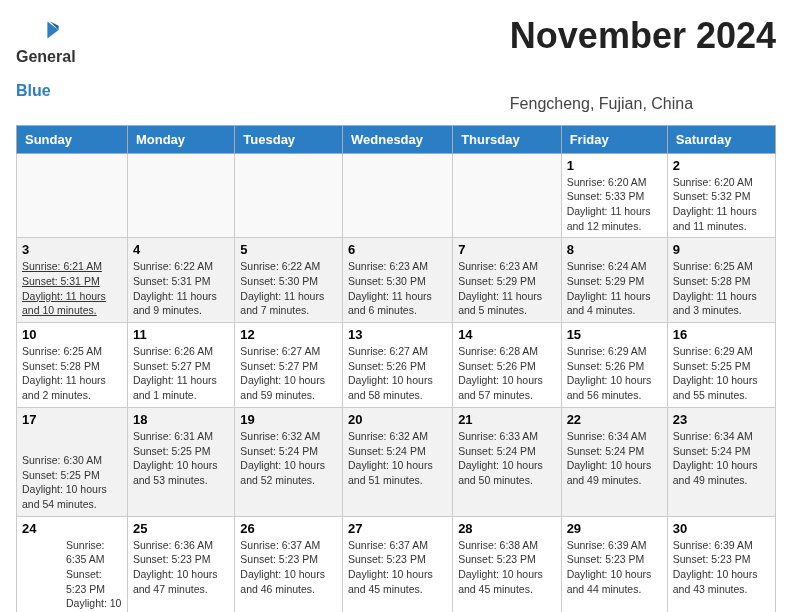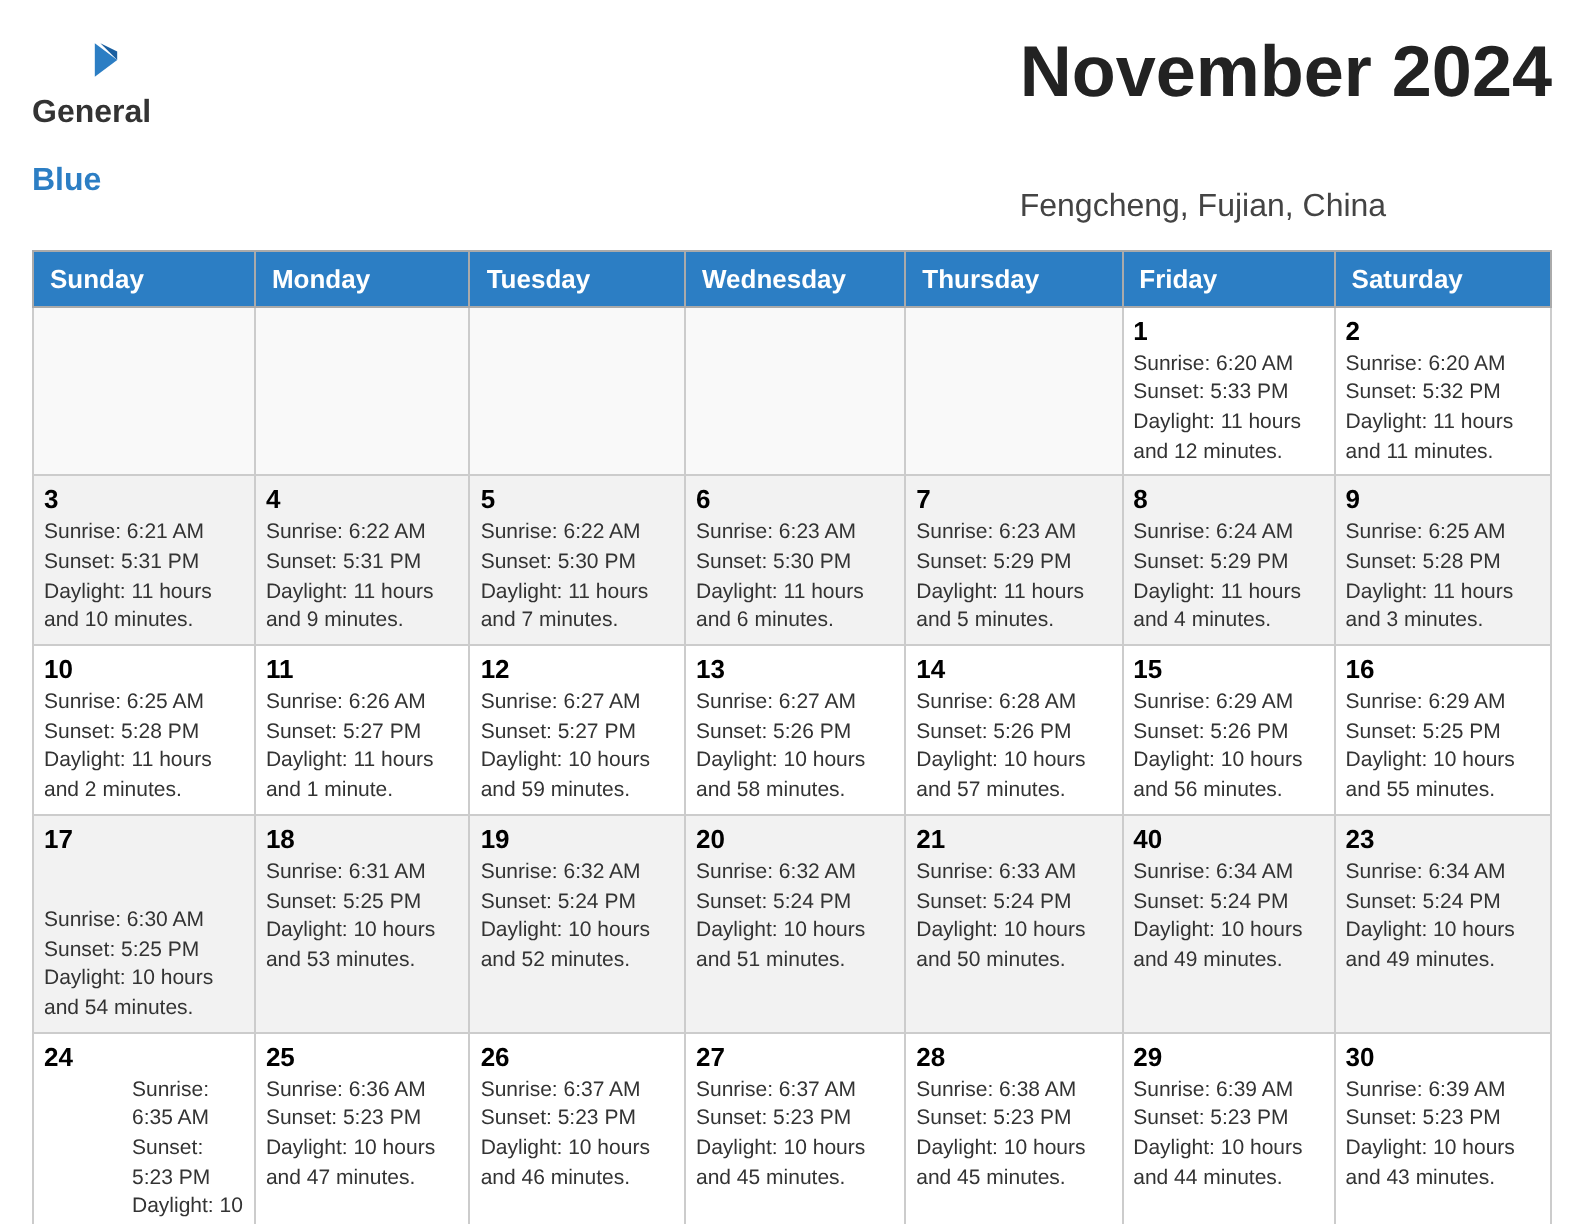--- a/index.html
+++ b/index.html
@@ -142,21 +142,21 @@
         <td>
           <span class="day-number">2</span>
           <div class="day-info" style="white-space: pre-line;">Sunrise: 6:20 AM
 Sunset: 5:32 PM
 Daylight: 11 hours and 11 minutes.</div>
         </td>
       </tr>
       <tr>
         <td>
           <span class="day-number">3</span>
-          <div class="day-info" style="white-space: pre-line;">Sunrise: 6:21 AM
+          <div class="day-info" style="white-space: pre-line; text-decoration: underline;">Sunrise: 6:21 AM
 Sunset: 5:31 PM
 Daylight: 11 hours and 10 minutes.</div>
         </td>
         <td>
           <span class="day-number">4</span>
           <div class="day-info" style="white-space: pre-line;">Sunrise: 6:22 AM
 Sunset: 5:31 PM
 Daylight: 11 hours and 9 minutes.</div>
         </td>
         <td>
@@ -259,21 +259,21 @@
 Sunset: 5:24 PM
 Daylight: 10 hours and 51 minutes.</div>
         </td>
         <td>
           <span class="day-number">21</span>
           <div class="day-info" style="white-space: pre-line;">Sunrise: 6:33 AM
 Sunset: 5:24 PM
 Daylight: 10 hours and 50 minutes.</div>
         </td>
         <td>
-          <span class="day-number">40</span>
+          <span class="day-number">22</span>
           <div class="day-info" style="white-space: pre-line;">Sunrise: 6:34 AM
 Sunset: 5:24 PM
 Daylight: 10 hours and 49 minutes.</div>
         </td>
         <td>
           <span class="day-number">23</span>
           <div class="day-info" style="white-space: pre-line;">Sunrise: 6:34 AM
 Sunset: 5:24 PM
 Daylight: 10 hours and 49 minutes.</div>
         </td>

